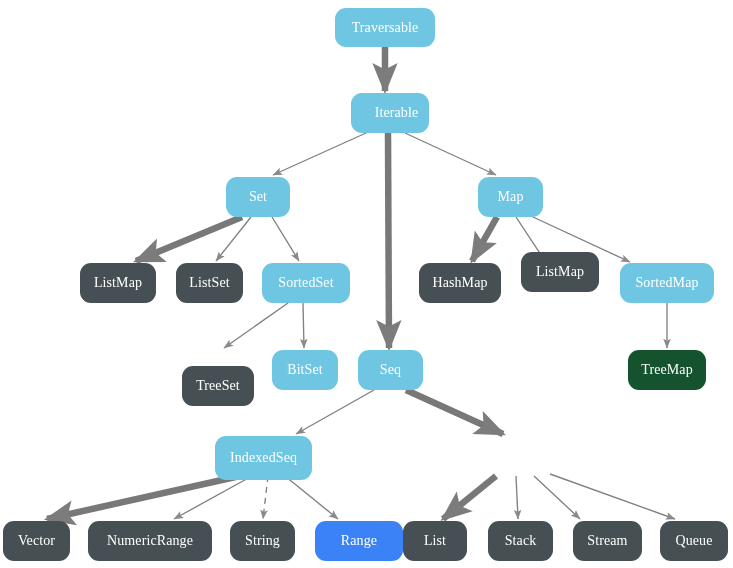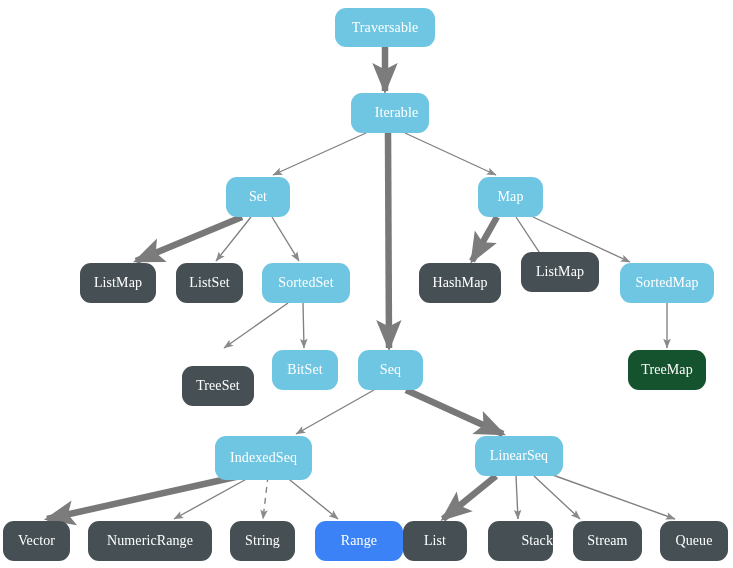--- a/index.html
+++ b/index.html
@@ -136,39 +136,36 @@
       </div>
       <div class="node trait-node" style="left: 358px; top: 350px; width: 65px; height: 40px; background: rgb(110, 198, 227); color: rgb(255, 255, 255);">
         <span class="node-label">Seq</span>
       </div>
       <div class="node class-node" style="left: 628px; top: 350px; width: 78px; height: 40px; background: #14532d; color: rgb(255, 255, 255);">
         <span class="node-label">TreeMap</span>
       </div>
       <div class="node trait-node" style="left: 215px; top: 436px; width: 97px; height: 44px; background: rgb(110, 198, 227); color: rgb(255, 255, 255);">
         <span class="node-label">IndexedSeq</span>
       </div>
-      <div class="node trait-node" style="left: 475px; top: 436px; width: 88px; height: 40px; background: rgb(110, 198, 227); color: rgb(255, 255, 255);">
-        <span class="node-label">LinearSeq</span>
-      </div>
       <div class="node class-node" style="left: 3px; top: 521px; width: 67px; height: 40px; background: rgb(69, 79, 84); color: rgb(255, 255, 255);">
         <span class="node-label">Vector</span>
       </div>
       <div class="node class-node" style="left: 88px; top: 521px; width: 124px; height: 40px; background: rgb(69, 79, 84); color: rgb(255, 255, 255);">
         <span class="node-label">NumericRange</span>
       </div>
       <div class="node class-node" style="left: 230px; top: 521px; width: 65px; height: 40px; background: rgb(69, 79, 84); color: rgb(255, 255, 255);">
         <span class="node-label">String</span>
       </div>
       <div class="node class-node" style="left: 315px; top: 521px; width: 88px; height: 40px; background: #3b82f6; color: rgb(255, 255, 255);">
         <span class="node-label">Range</span>
       </div>
       <div class="node class-node" style="left: 403px; top: 521px; width: 64px; height: 40px; background: rgb(69, 79, 84); color: rgb(255, 255, 255);">
         <span class="node-label">List</span>
       </div>
-      <div class="node class-node" style="left: 488px; top: 521px; width: 65px; height: 40px; background: rgb(69, 79, 84); color: rgb(255, 255, 255); justify-content: flex-end;">
+      <div class="node class-node" style="left: 488px; top: 521px; width: 65px; height: 40px; background: rgb(69, 79, 84); color: rgb(255, 255, 255);">
         <span class="node-label">Stack</span>
       </div>
       <div class="node class-node" style="left: 573px; top: 521px; width: 69px; height: 40px; background: rgb(69, 79, 84); color: rgb(255, 255, 255);">
         <span class="node-label">Stream</span>
       </div>
       <div class="node class-node" style="left: 660px; top: 521px; width: 68px; height: 40px; background: rgb(69, 79, 84); color: rgb(255, 255, 255);">
         <span class="node-label">Queue</span>
       </div>
     </div>
 

